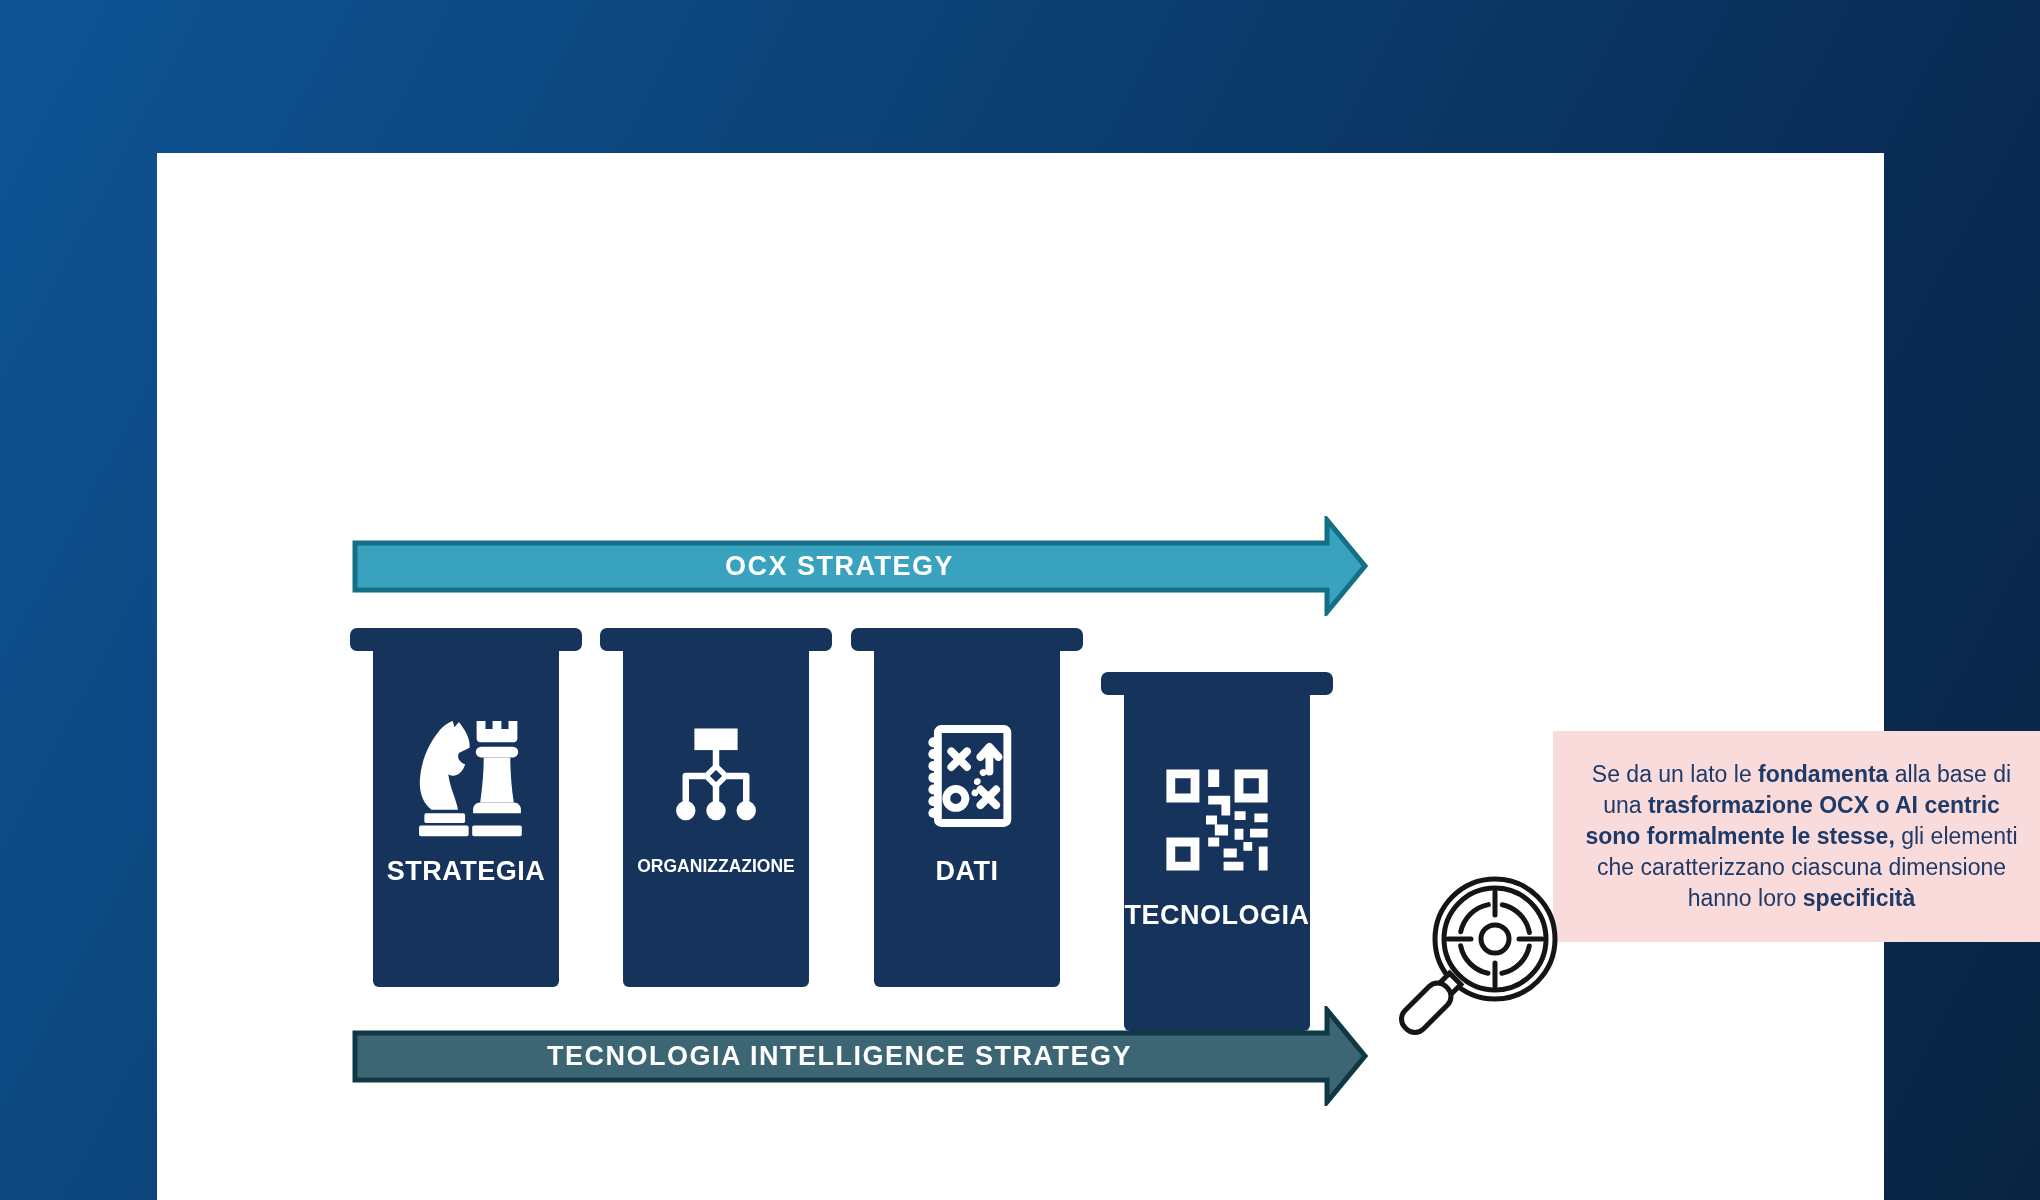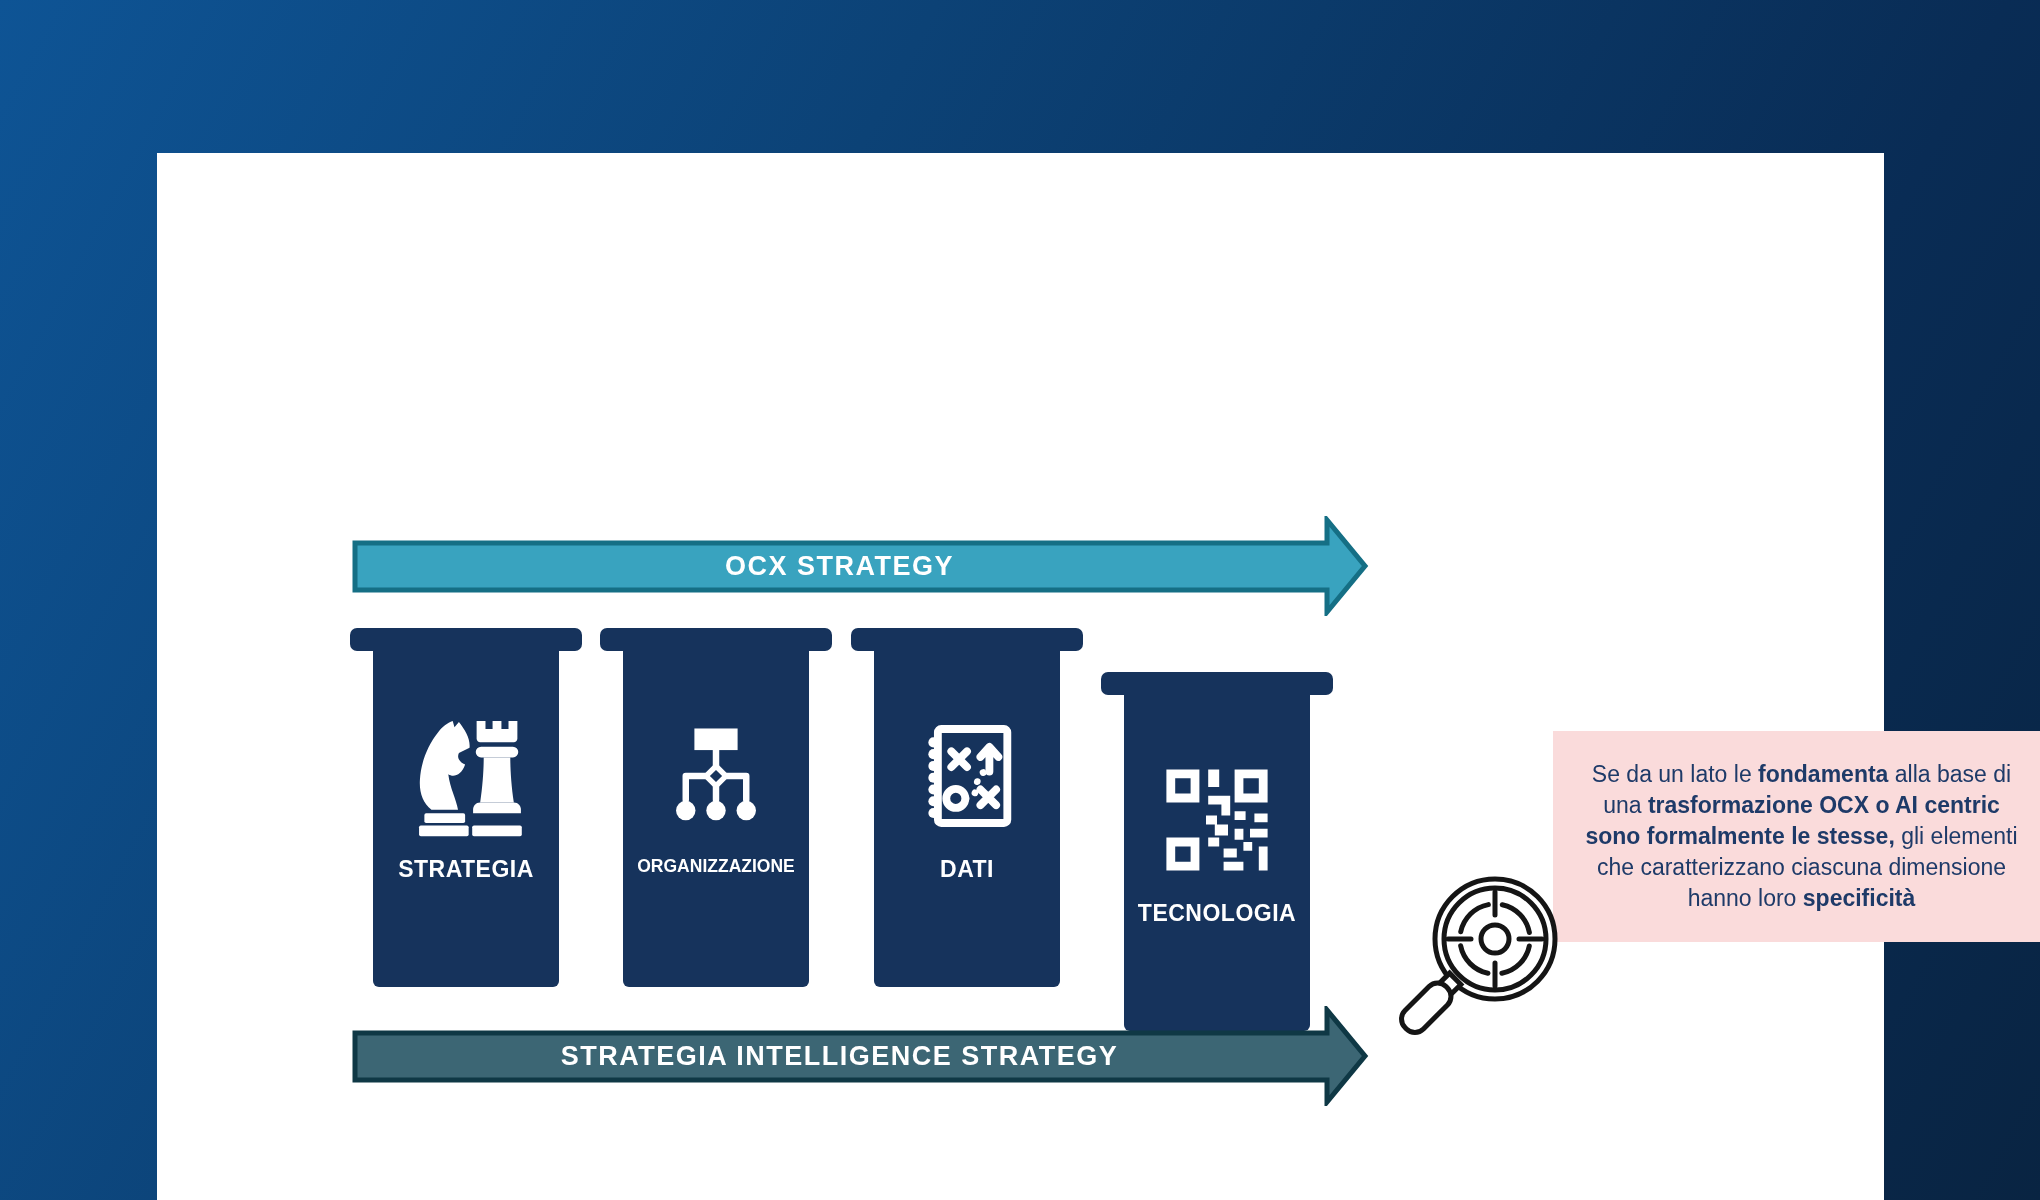--- a/index.html
+++ b/index.html
@@ -33,21 +33,21 @@
   .pillar .body{
     position:absolute;left:23px;top:10px;width:186px;bottom:0;
     background:var(--pillar-color,#16335c);border-radius:0 0 6px 6px;
   }
   .pillar .icon-wrap{
     position:absolute;left:23px;top:80px;width:186px;height:135px;
     display:flex;align-items:center;justify-content:center;
   }
   .pillar .pillar-label{
     position:absolute;left:11px;top:228px;width:210px;text-align:center;
-    color:#fff;font-weight:bold;font-size:23px;letter-spacing:.5px;white-space:nowrap;
+    color:#fff;font-weight:bold;font-size:27px;letter-spacing:.5px;white-space:nowrap;
   }
   .pillar .pillar-label.tight{font-size:17.5px;letter-spacing:0;}
   .pillar svg{display:block;}
   .icon-white{fill:#ffffff;}
   .stroke-white{stroke:#ffffff;fill:none;stroke-linecap:round;stroke-linejoin:round;}
   
   .callout{
     position:absolute;left:1396px;top:578px;width:497px;height:211px;
     background:var(--callout-bg,#fadbdb);color:var(--callout-fg,#1e3a68);
     display:flex;align-items:center;justify-content:center;z-index:3;
@@ -170,21 +170,21 @@
             M56,88 h18 v8 h-18 z"></path>
         </svg>
       </div>
       <div class="pillar-label">TECNOLOGIA</div>
     </div>
 
     <div class="arrow arrow-bottom">
       <svg width="1017" height="100" viewBox="0 0 1017 100">
         <polygon points="3,27 975,27 975,4 1013,50 975,96 975,74 3,74"></polygon>
       </svg>
-      <div class="arrow-label">STRATEGIA INTELLIGENCE STRATEGY</div>
+      <div class="arrow-label">TECNOLOGIA INTELLIGENCE STRATEGY</div>
     </div>
 
     <div class="callout">
       <p>
         <span>Se da un lato le </span><span class="b">fondamenta</span><span> alla base di una </span><span class="b">trasformazione OCX o AI centric sono formalmente le stesse,</span><span> gli elementi che caratterizzano ciascuna dimensione hanno loro </span><span class="b">specificità</span>
       </p>
     </div>
 
     <div class="magnifier">
       <svg width="172" height="190" viewBox="0 0 172 190">

